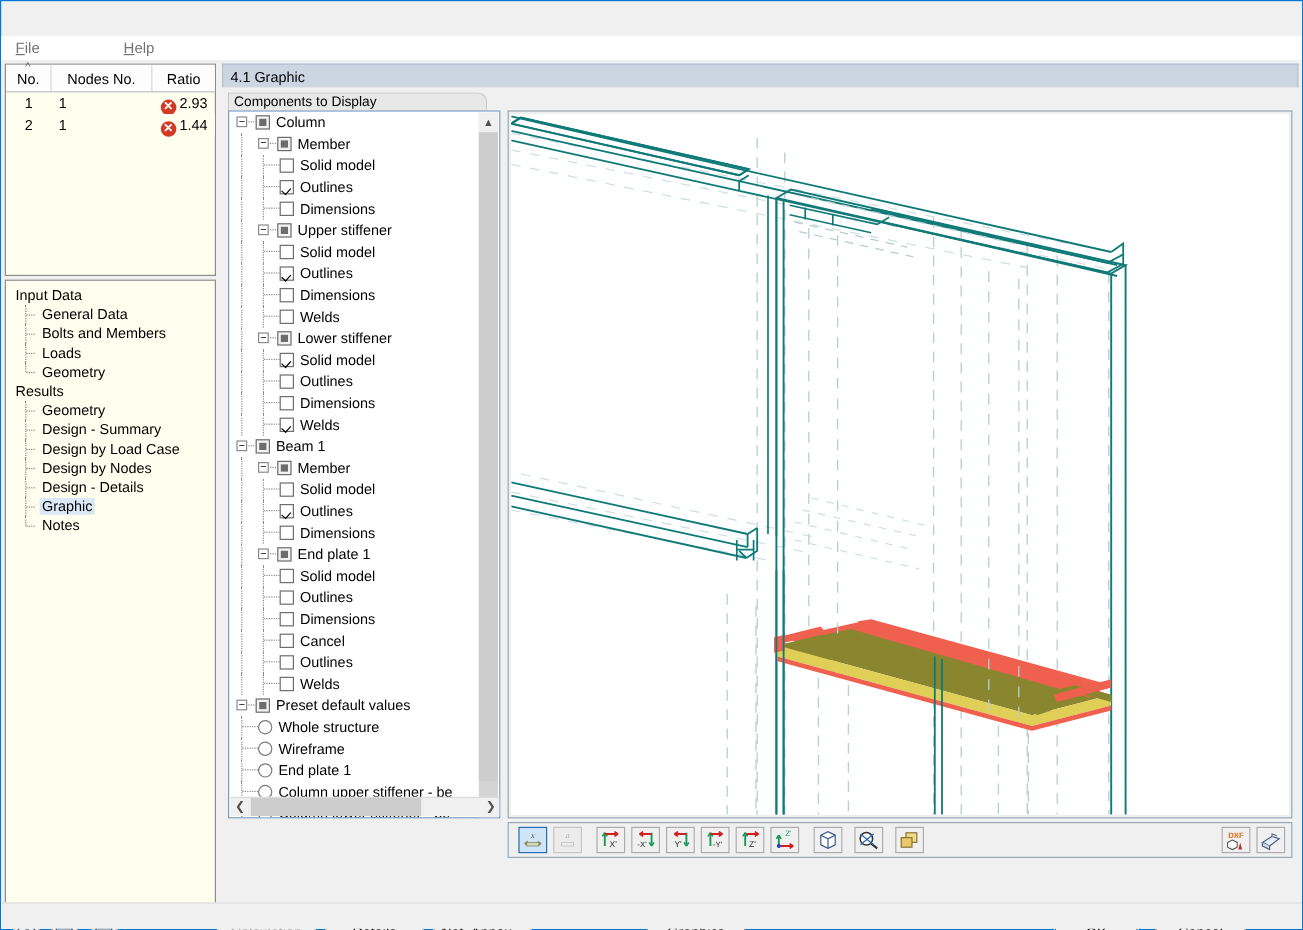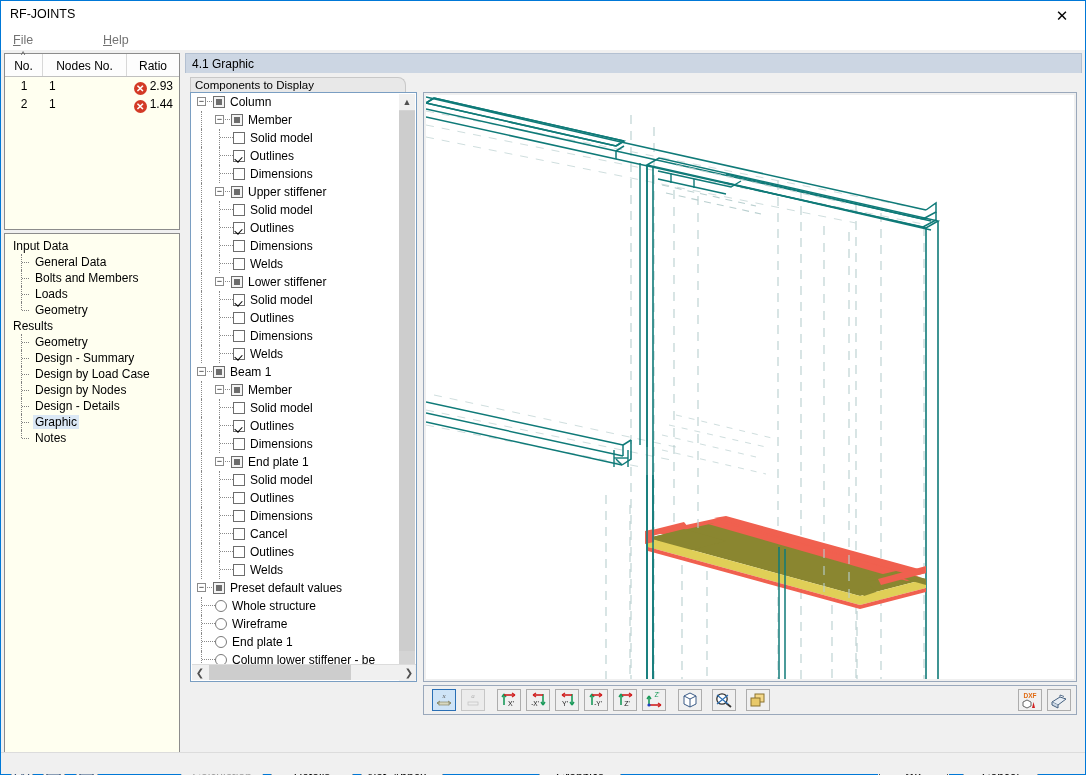--- a/index.html
+++ b/index.html
@@ -267,24 +267,20 @@
   .statusbar{
     position:absolute;left:0;bottom:0;width:1084px;height:22px;
     background:#f0f0f0;border-top:1px solid #dcdcdc;box-sizing:border-box;
   }
 </style>
 </head>
 <body>
 
 <div id="app">
 
-  <div class="titlebar">
-    <div class="title-text">RF-JOINTS</div>
-    <div class="close-btn">✕</div>
-  </div>
 
   <div class="menubar">
     <div class="menu-item" style="left:6px;"><u>F</u>ile</div>
     <div class="menu-item" style="left:40px;margin-top:20px;"><u>S</u>ettings</div>
     <div class="menu-item" style="left:96px;"><u>H</u>elp</div>
   </div>
 
   <div class="client">
 
     <div class="res-table">
@@ -616,20 +612,26 @@
               <div class="trow">
                 <span class="vdot" style="left: 10px;"></span>
                 <span class="dash" style="left: 11px; width: 15px;"></span>
                 <span class="rb" style="left: 24px;"></span>
                 <span class="tx" style="left: 41px;">End plate 1</span>
               </div>
               <div class="trow">
                 <span class="vdot" style="left: 10px;"></span>
                 <span class="dash" style="left: 11px; width: 15px;"></span>
                 <span class="rb" style="left: 24px;"></span>
+                <span class="tx" style="left: 41px;">Column upper stiffener - be</span>
+              </div>
+              <div class="trow">
+                <span class="vdot" style="left: 10px;"></span>
+                <span class="dash" style="left: 11px; width: 15px;"></span>
+                <span class="rb" style="left: 24px;"></span>
                 <span class="tx" style="left: 41px;">Column lower stiffener - be</span>
               </div>
             </div>
 
           <div class="tree-vscroll">
             <div class="tvs-up">▲</div>
             <div class="tvs-thumb"></div>
             <div class="tvs-dn">▼</div>
           </div>
 

